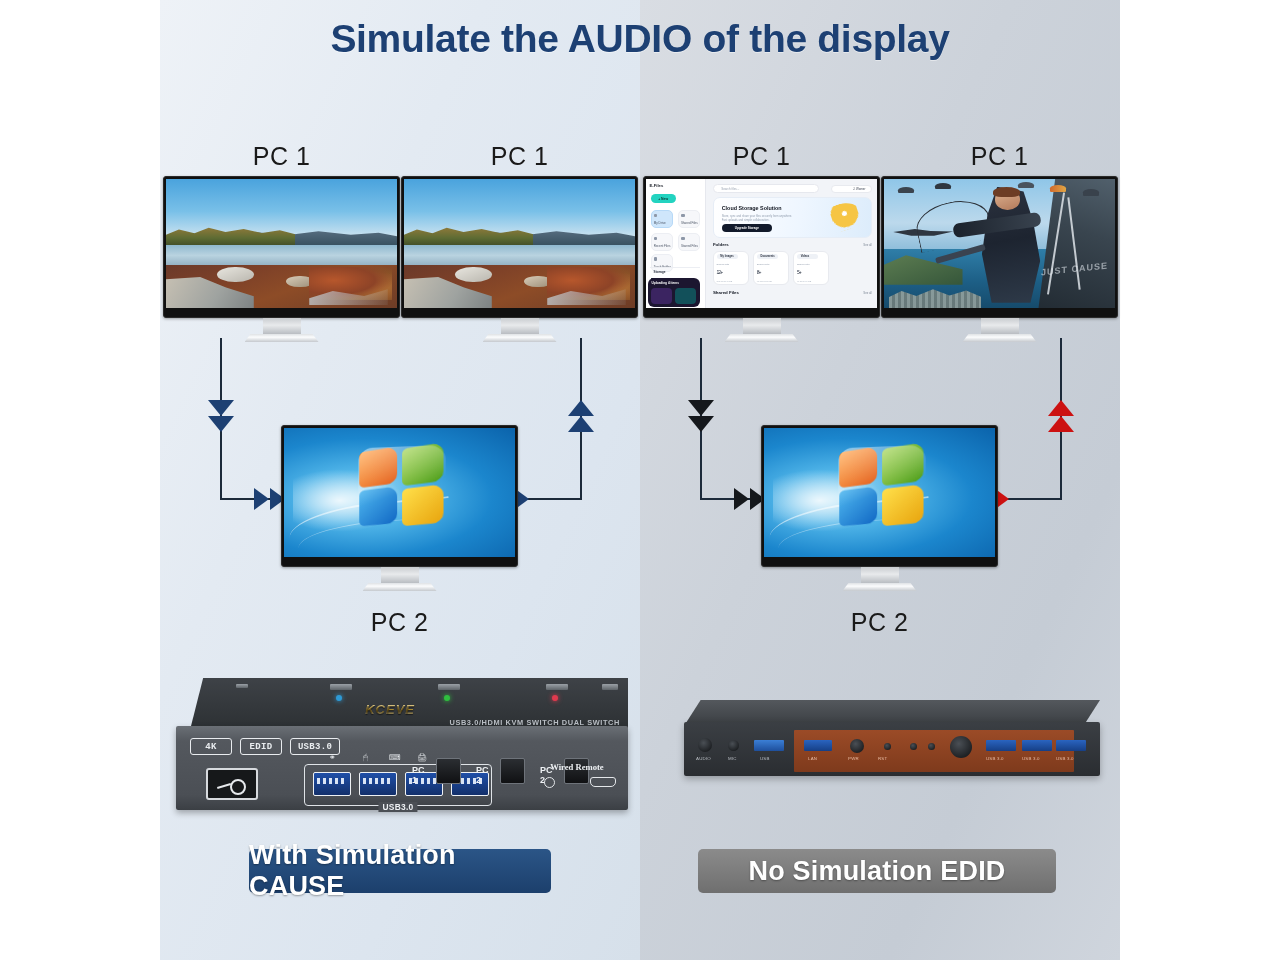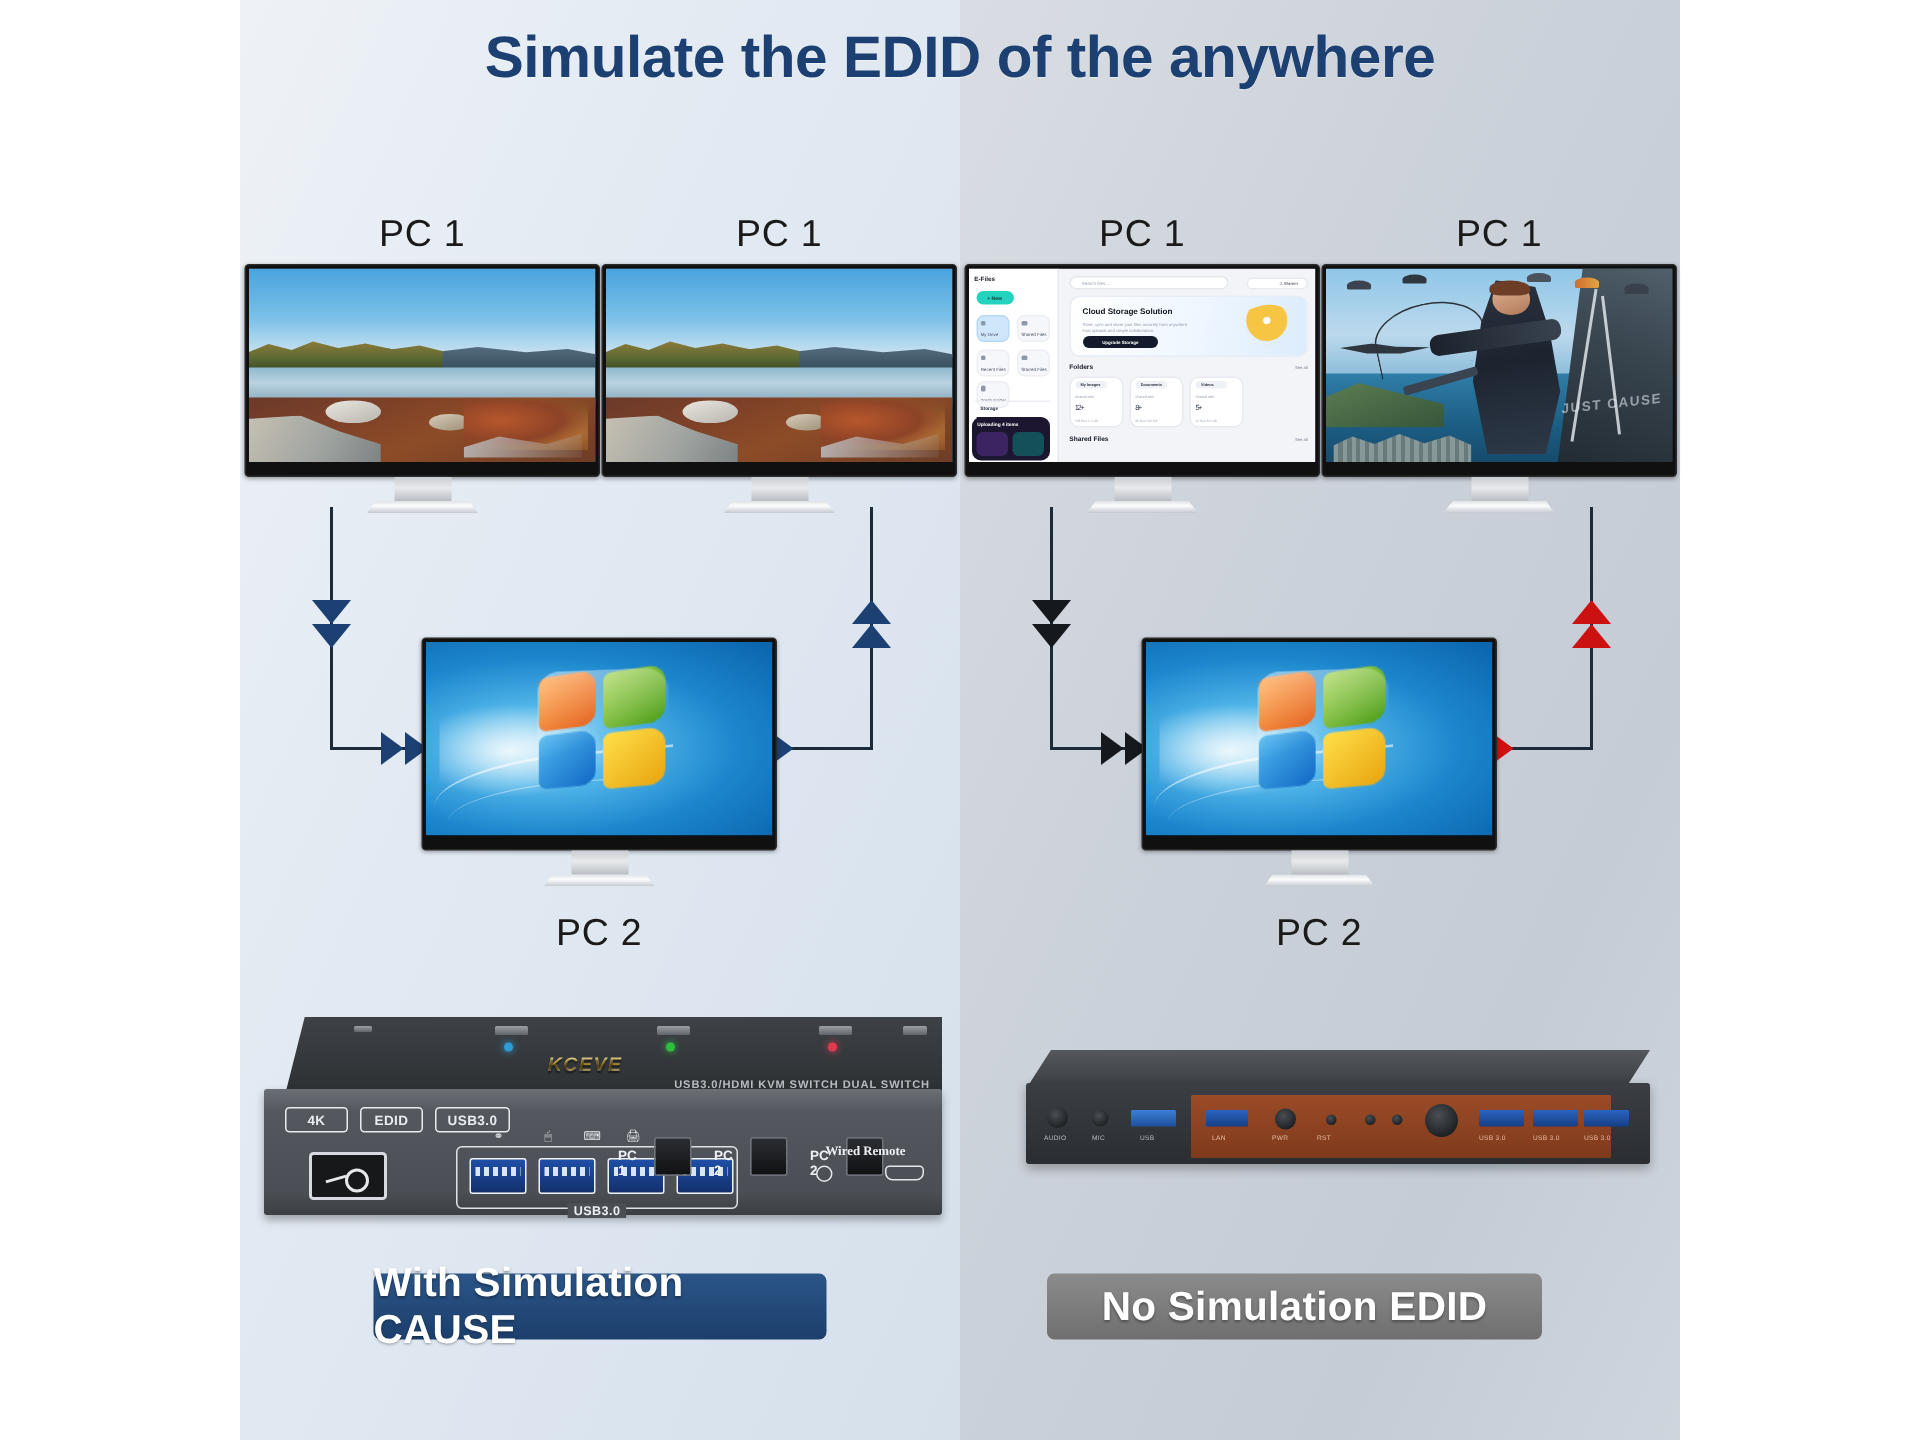--- a/index.html
+++ b/index.html
@@ -203,21 +203,21 @@
   .kvm-top .model { position:absolute; right:8px; bottom:3px; font-size:7.4px; font-weight:bold;
       letter-spacing:.6px; color:#b9bec4; }
   .kvm-port { position:absolute; top:6px; width:22px; height:6px; border-radius:1px;
       background:linear-gradient(180deg,#9aa0a6,#5e6469); }
   .kvm-led { position:absolute; top:17px; width:6px; height:6px; border-radius:50%; }
   .kvm-face { position:absolute; left:0; top:48px; width:452px; height:84px;
       background:linear-gradient(180deg,#6a6f75,#54585e 18%,#4b4f55 82%,#3b3f44);
       border-radius:2px; box-shadow:0 3px 6px rgba(0,0,0,.3); }
   .badge { position:absolute; top:12px; height:17px; border:1.4px solid #e9ecef;
       border-radius:3px; color:#e9ecef; font-size:9px; font-weight:bold;
-      display:flex; align-items:center; justify-content:center; padding:4px 4px; letter-spacing:.3px;}
+      display:flex; align-items:center; justify-content:center; padding:4px 4px; letter-spacing:.3px;font-family:Liberation Mono, monospace;}
   .power { position:absolute; left:30px; top:42px; width:52px; height:32px;
       background:#16181a; border:2px solid #d7dade; border-radius:3px; }
   .power::before { content:""; position:absolute; left:9px; top:15px; width:14px; height:2px;
       background:#e6e9ec; transform:rotate(-16deg); }
   .power::after { content:""; position:absolute; right:10px; top:9px; width:12px; height:12px;
       border:2px solid #e6e9ec; border-radius:50%; }
   .usb-group { position:absolute; left:128px; top:38px; width:188px; height:42px;
       border:1.4px solid #dfe3e7; border-radius:4px; }
   .usb-port { position:absolute; top:7px; width:38px; height:24px;
       background:linear-gradient(180deg,#1f4fa8,#13306b); border:1.6px solid #eef1f4; border-radius:2px; }
@@ -264,21 +264,21 @@
 </style>
 </head>
 <body>
 
 <div id="page">
 
   <div class="panel panel-left"></div>
   <div class="panel panel-right"></div>
 
   <div class="title-wrap">
-    <div class="title-line">Simulate the EDID of the anywhere</div>
+    <div class="title-line">Simulate the AUDIO of the display</div>
   </div>
 
   <div class="mon-label" style="left:163px; top:142px; width:237px;">PC 1</div>
   <div class="mon" style="left:163px; top:176px; width:237px; height:142px;">
     <div class="screen">
       <div class="inner">
         <div class="wall-land">
           <div class="wl-sky"></div>
             <div class="wl-hillfar"></div>
             <div class="wl-hillmid"></div>
@@ -600,16 +600,16 @@
         <div class="dev2-usb" style="left:192px; top:10px; width:30px;"></div>
         <div class="dev2-lbl" style="left:192px; top:26px;">USB 3.0</div>
         <div class="dev2-usb" style="left:228px; top:10px; width:30px;"></div>
         <div class="dev2-lbl" style="left:228px; top:26px;">USB 3.0</div>
         <div class="dev2-usb" style="left:262px; top:10px; width:30px;"></div>
         <div class="dev2-lbl" style="left:262px; top:26px;">USB 3.0</div>
       </div>
     </div>
   </div>
 
-  <div class="pill pill-gray" style="left:698px; top:849px; width:330px;">No Simulation EDID</div>
+  <div class="pill pill-gray" style="left:698px; top:849px; width:358px;">No Simulation EDID</div>
 
 
 </div>
 
 </body></html>

